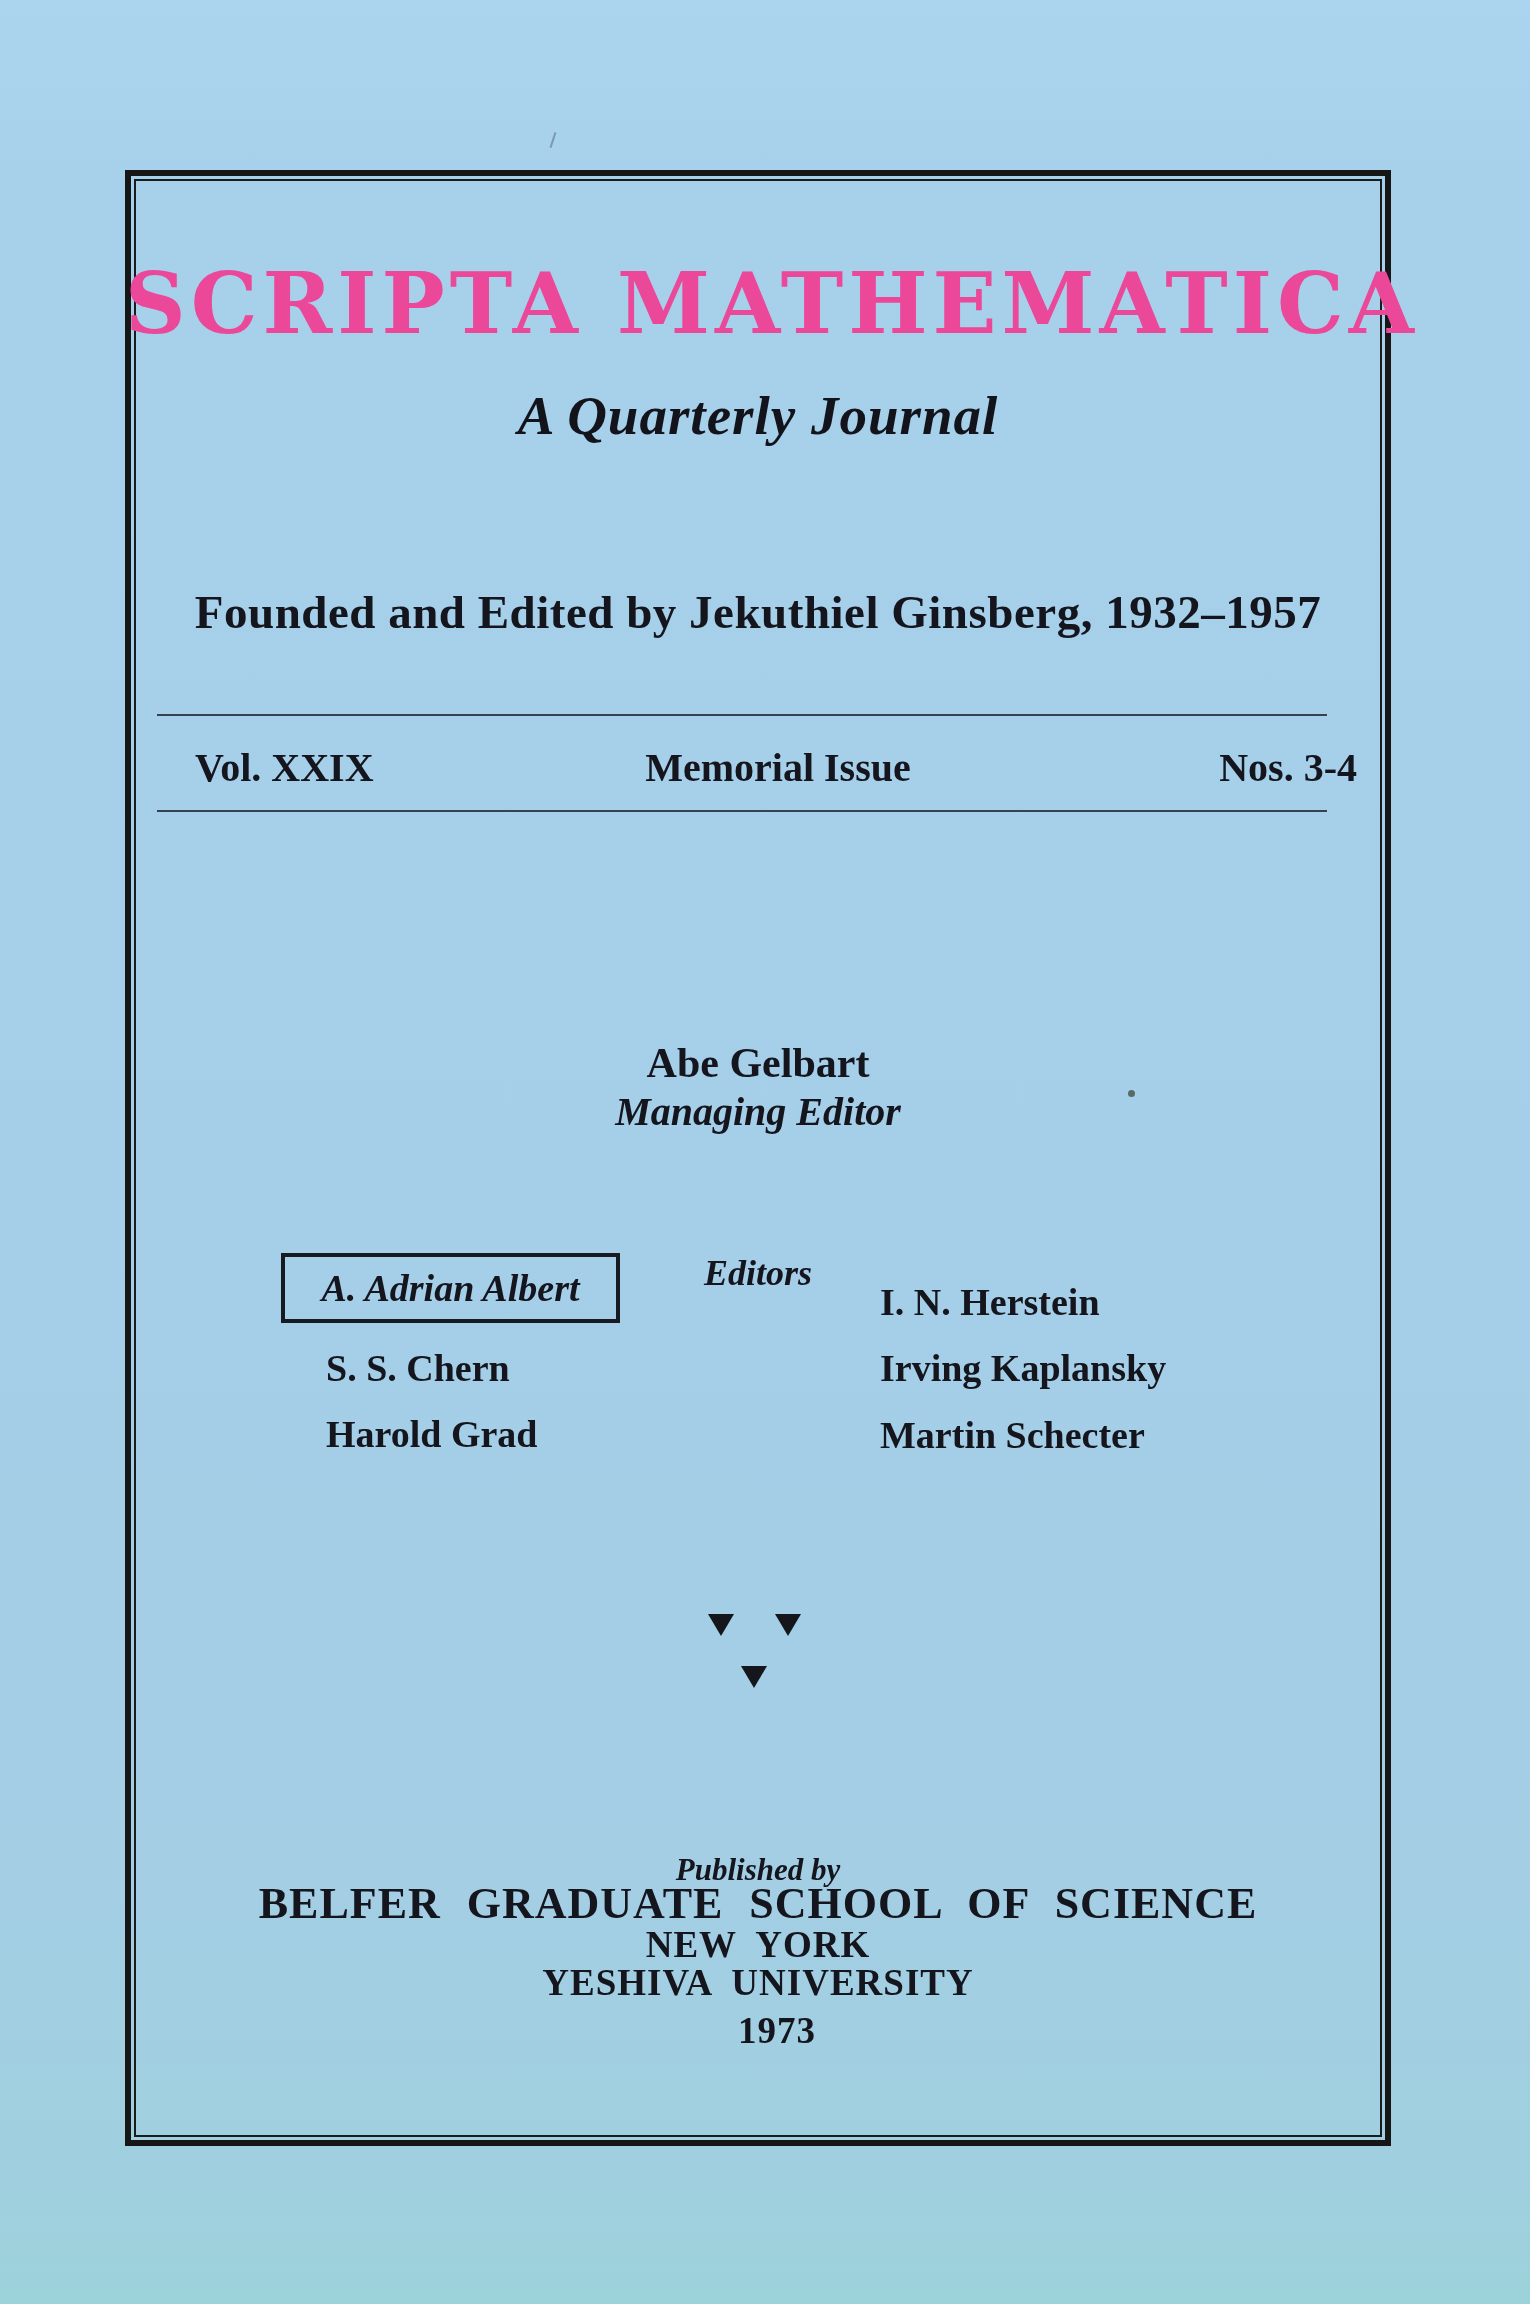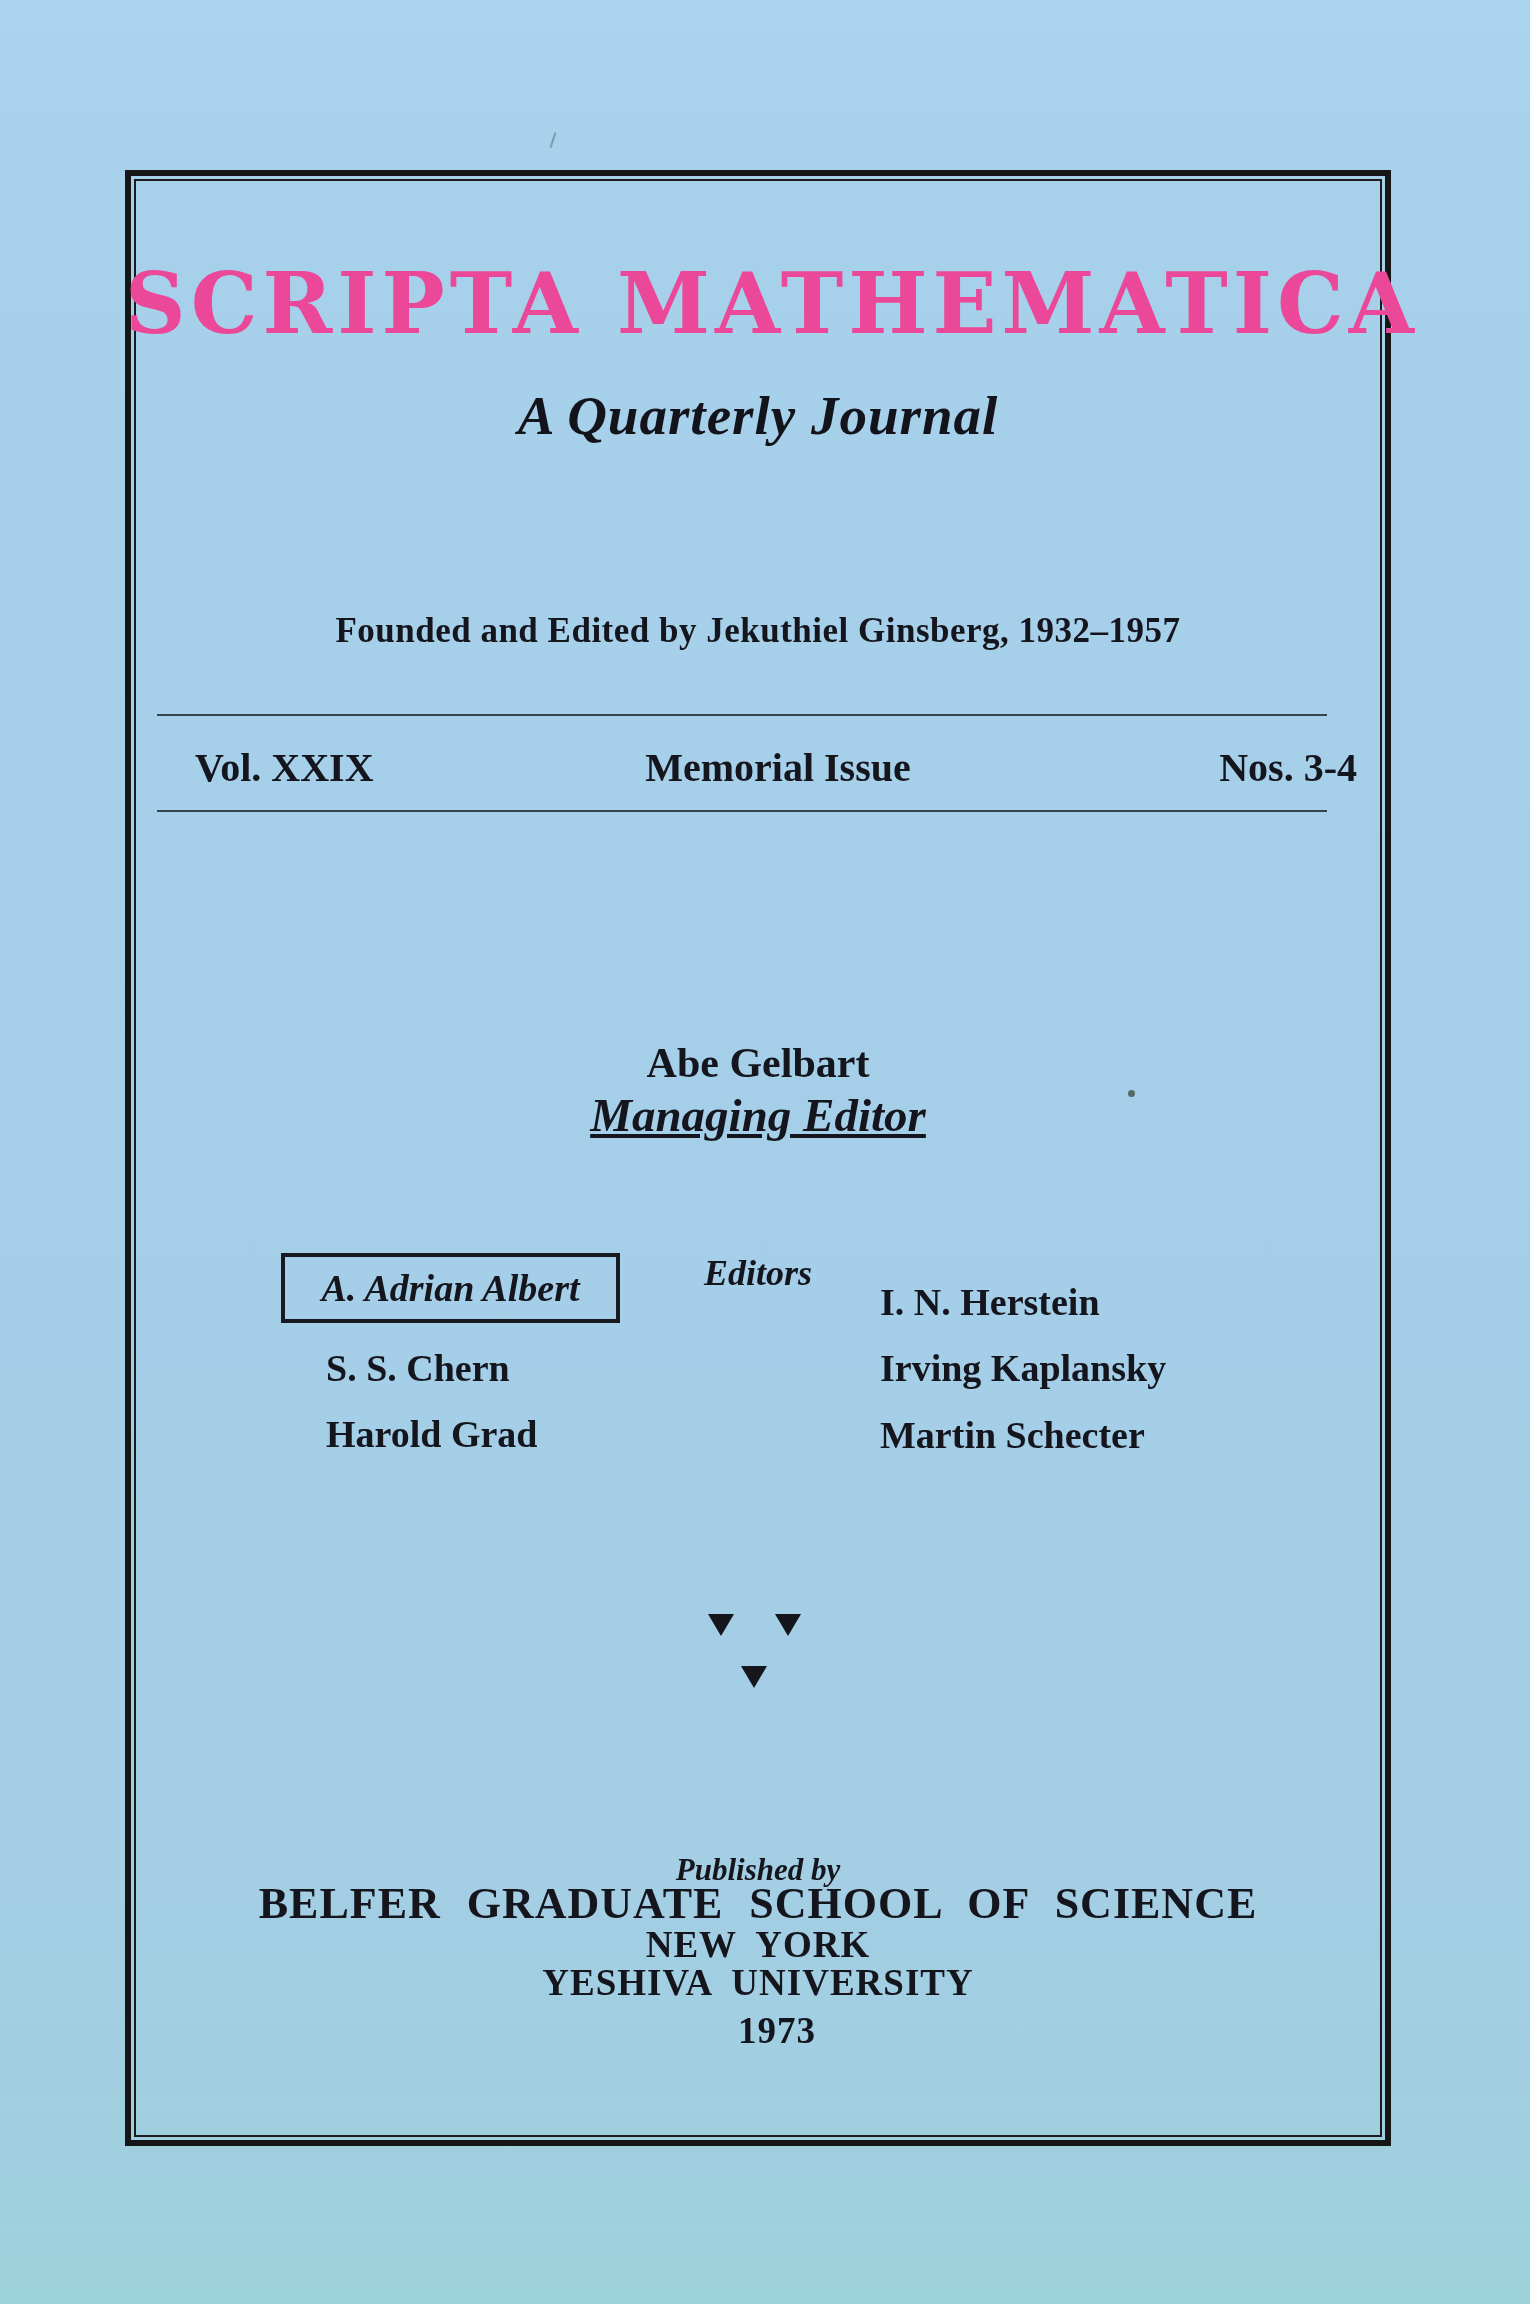--- a/index.html
+++ b/index.html
@@ -24,31 +24,31 @@
     top:262px;
     font-family:"DejaVu Serif","Liberation Serif",serif;
     font-weight:bold;font-size:84px;letter-spacing:5px;line-height:1;
     color:#ec4899;white-space:nowrap;
   }
   .subtitle{
     top:388px;font-style:italic;font-weight:bold;font-size:55px;line-height:1;
     letter-spacing:1px;color:#13131b;
   }
   .founded{
-    top:589px;font-weight:bold;font-size:35px;line-height:1;letter-spacing:.5px;margin-top:24px;
+    top:589px;font-weight:bold;font-size:47px;line-height:1;letter-spacing:.5px;
   }
   .rule{left:157px;width:1170px;height:2px;background:#36434c;}
   .rule1{top:714px;}
   .rule2{top:810px;}
   .issue-text{font-weight:bold;font-size:40px;line-height:1;white-space:nowrap;}
   .vol{left:195px;top:748px;}
   .memorial{left:145px;width:1266px;text-align:center;top:748px;}
   .nos{right:173px;top:748px;}
   .me-name{top:1042px;font-weight:bold;font-size:42px;line-height:1;}
-  .me-role{top:1092px;font-weight:bold;font-style:italic;font-size:47px;line-height:1;text-decoration:underline;}
+  .me-role{top:1092px;font-weight:bold;font-style:italic;font-size:40px;line-height:1;}
   .editors-heading{top:1208px;font-weight:bold;font-style:italic;font-size:36px;line-height:1;margin-top:47px;}
   .memorial-box{
     left:281px;top:1253px;width:339px;height:70px;box-sizing:border-box;
     border:4px solid #171a20;display:flex;align-items:center;justify-content:center;font-style:italic;
   }
   .editor{font-weight:bold;font-size:38px;line-height:1;white-space:nowrap;}
   .ed-l2{left:326px;top:1349px;}
   .ed-l3{left:326px;top:1415px;}
   .ed-r1{left:880px;top:1283px;}
   .ed-r2{left:880px;top:1349px;}

